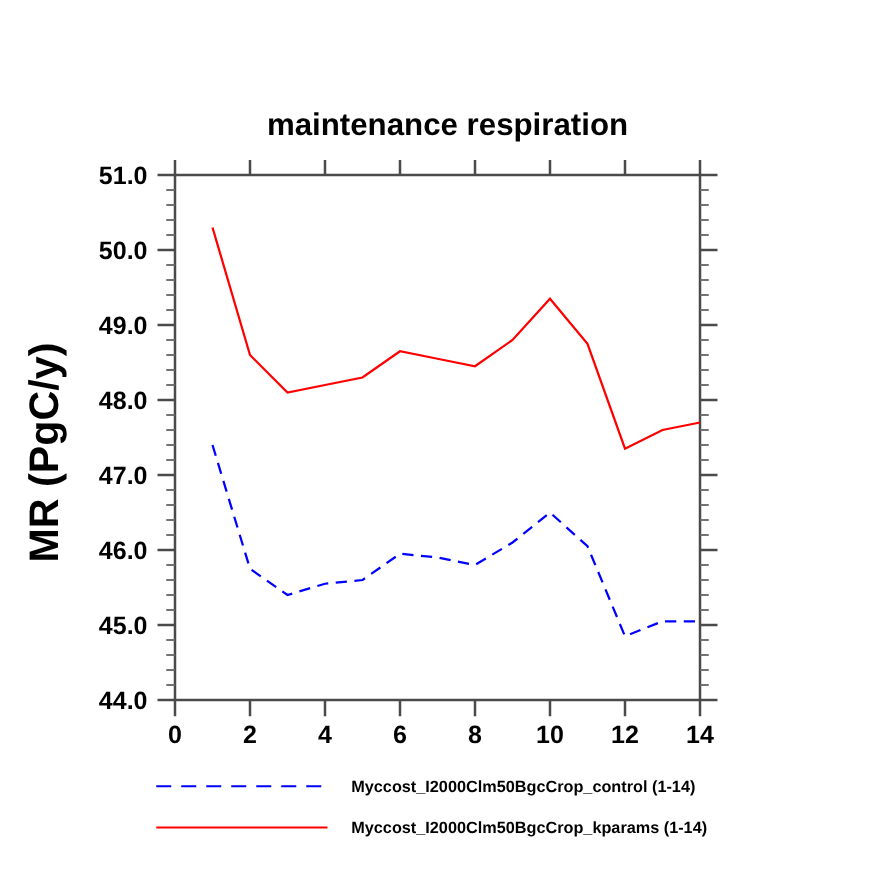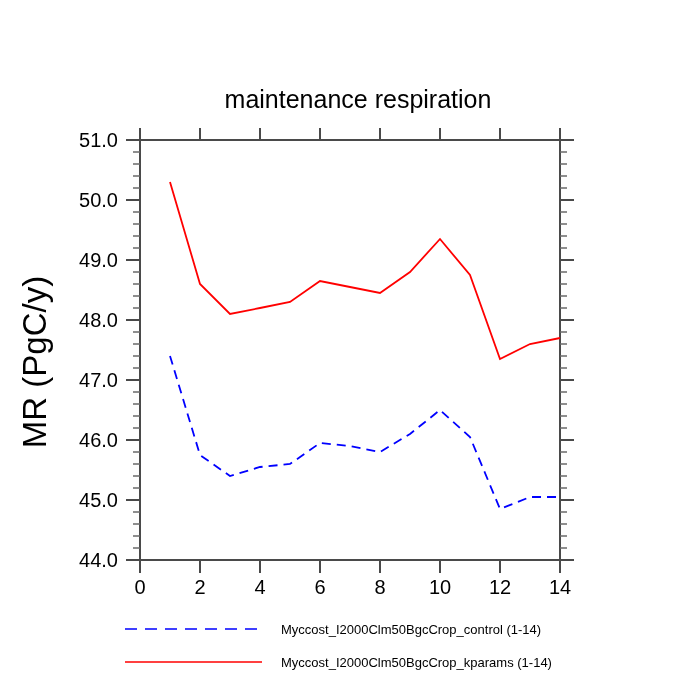--- a/index.html
+++ b/index.html
@@ -1,17 +1,17 @@
 <!DOCTYPE html>
 <html><head>
 <meta charset="utf-8">
 <style>
   html,body{margin:0;padding:0;background:#ffffff;}
   .figure{position:relative;width:700px;height:700px;background:#ffffff;overflow:hidden;
-          font-family:"Liberation Sans", sans-serif;}
+          font-family:"Liberation Sans", sans-serif;font-weight:bold;}
   svg text{fill:#000000;}
   .title{font-size:25px;}
   .ylabel{font-size:33px;}
   .tick-label-y{font-size:20px;}
   .tick-label-x{font-size:20px;}
   .legend-label{font-size:13px;}
 </style>
 </head>
 <body>
 

